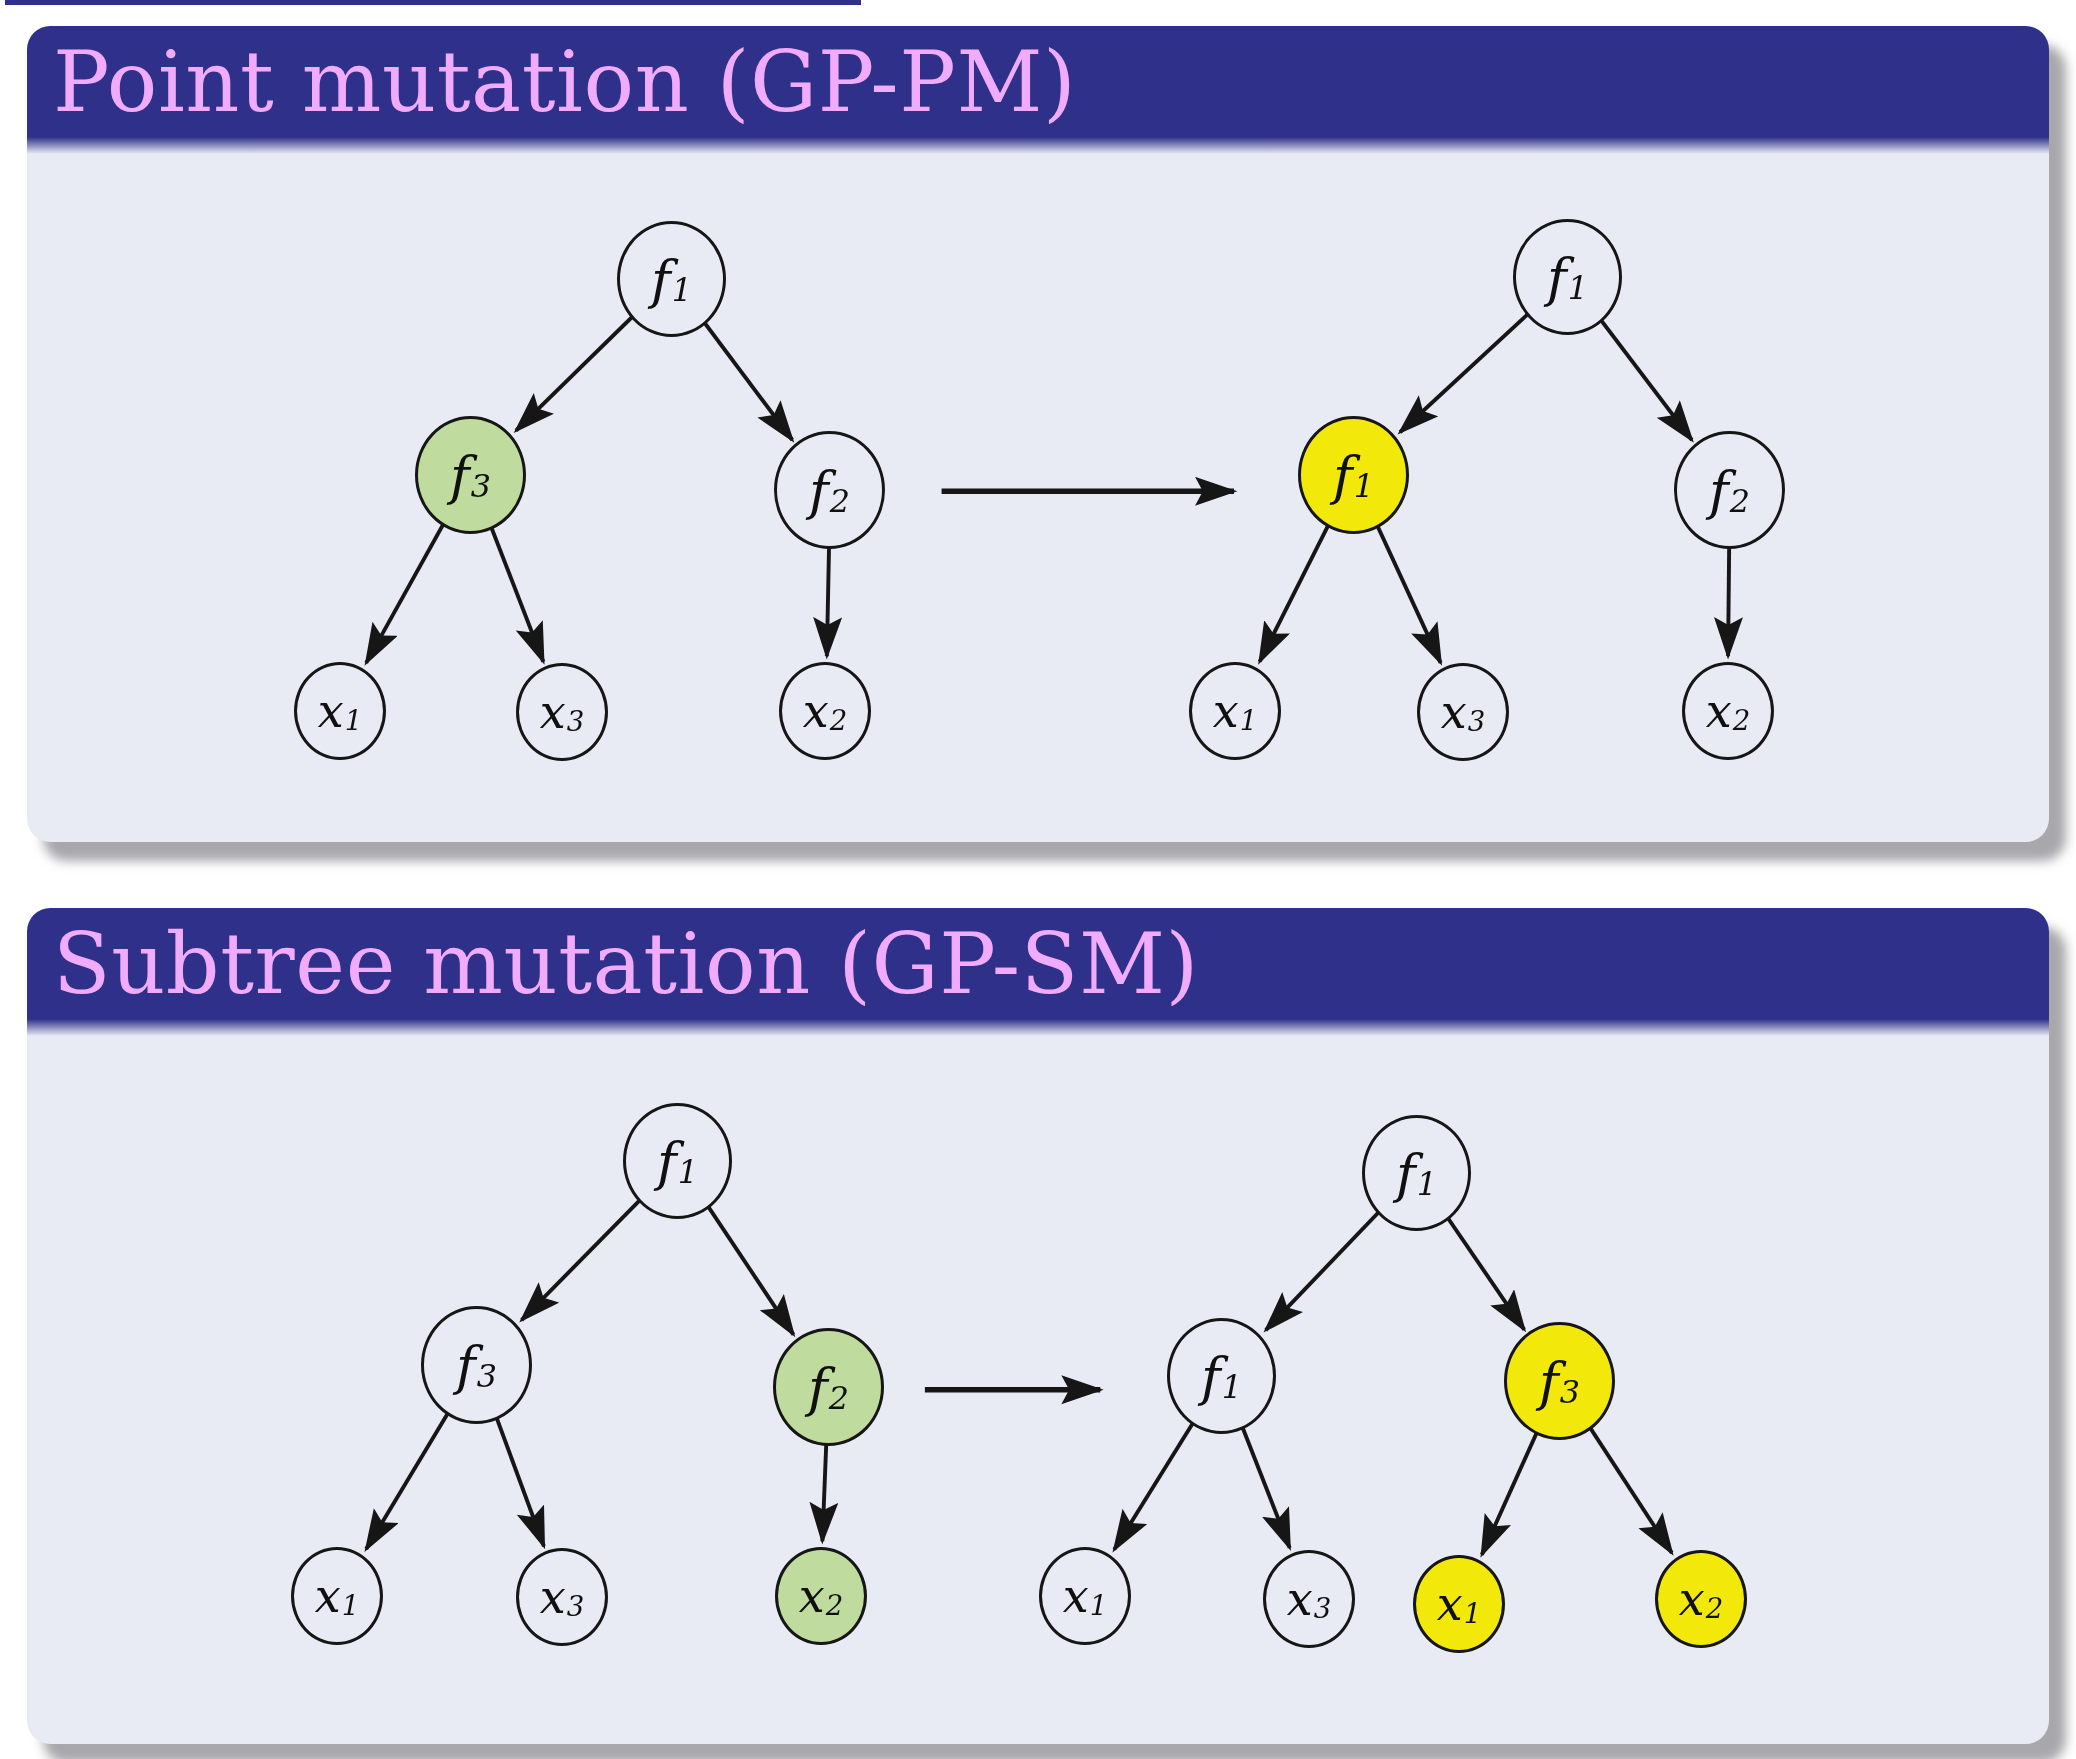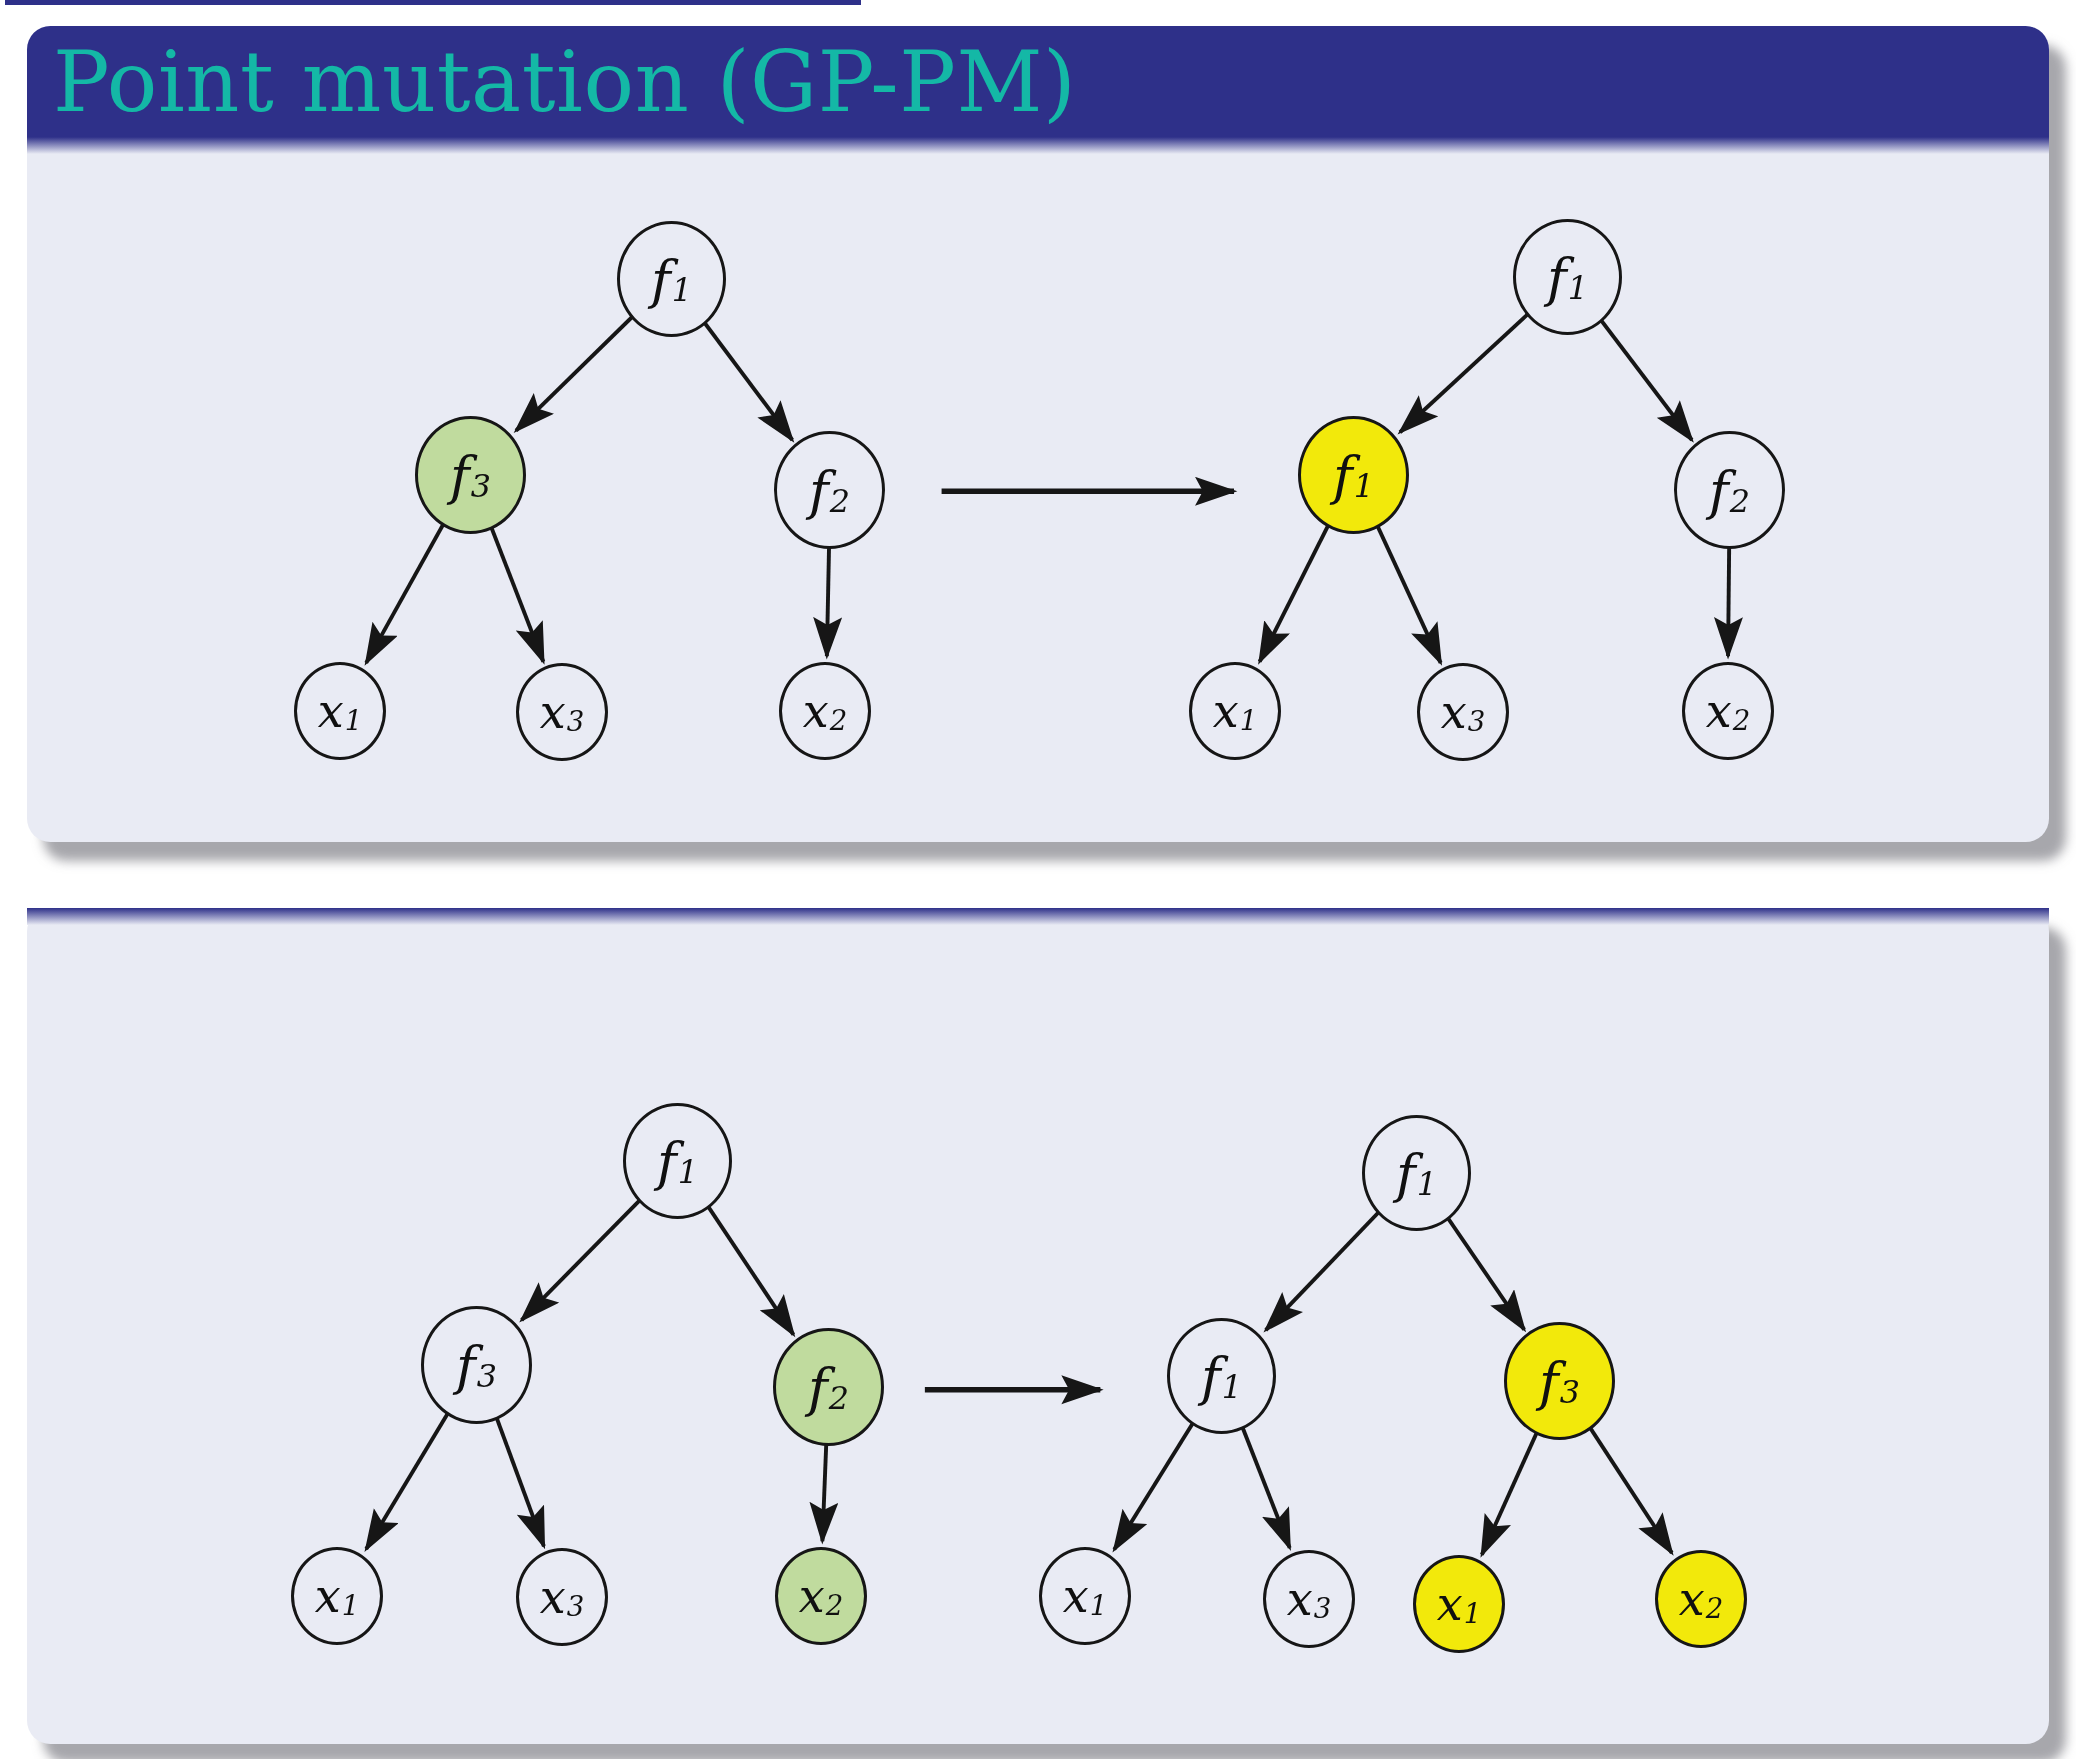--- a/index.html
+++ b/index.html
@@ -14,21 +14,21 @@
     background:#e9ebf4; border-radius:23.4px; z-index:1;
     box-shadow: 16.7px 19px 11px rgba(95,95,104,0.55);
   }
   .panel-1 { top:26px;  height:816px; }
   .panel-2 { top:908px; height:836px; }
   .title-bar {
     height:111px; background:#2e3089; border-radius:23.4px 23.4px 0 0;
     display:flex; align-items:center; padding-left:26px;
   }
   .title-text {
-    color:#14b8a6; font-size:84px; letter-spacing:0.6px;
+    color:#f0abfc; font-size:84px; letter-spacing:0.6px;
     font-family:"DejaVu Serif", serif; white-space:nowrap;
   }
   .title-fade { height:16.7px; background:linear-gradient(to bottom, #2e3089, #e9ebf4); }
   svg.edges { position:absolute; left:0; top:0; z-index:2; }
   .node {
     position:absolute; z-index:3; box-sizing:border-box;
     border:3.3px solid #161616; border-radius:50%;
     background:#e9ebf4;
     display:flex; align-items:center; justify-content:center;
     font-style:italic; color:#101010;
@@ -45,20 +45,23 @@
 <div class="top-strip"></div>
 
 <div class="panel panel-1">
   <div class="title-bar">
     <span class="title-text">Point mutation (GP-PM)</span>
   </div>
   <div class="title-fade"></div>
 </div>
 
 <div class="panel panel-2">
+  <div class="title-bar">
+    <span class="title-text">Subtree mutation (GP-SM)</span>
+  </div>
   <div class="title-fade"></div>
 </div>
 
 <svg class="edges" width="2077" height="1759" viewBox="0 0 3728 3158">
   <defs>
     <marker id="ah" markerUnits="userSpaceOnUse" markerWidth="90" markerHeight="64" refX="70" refY="26" orient="auto">
       <path d="M0,0 L76,26 L0,52 L14,26 z" fill="#161616"></path>
     </marker>
   </defs>
 

